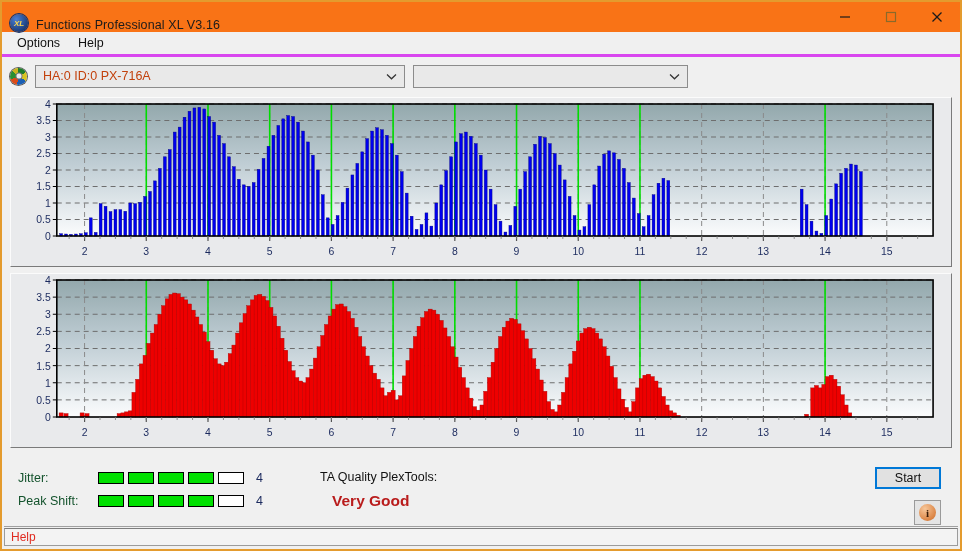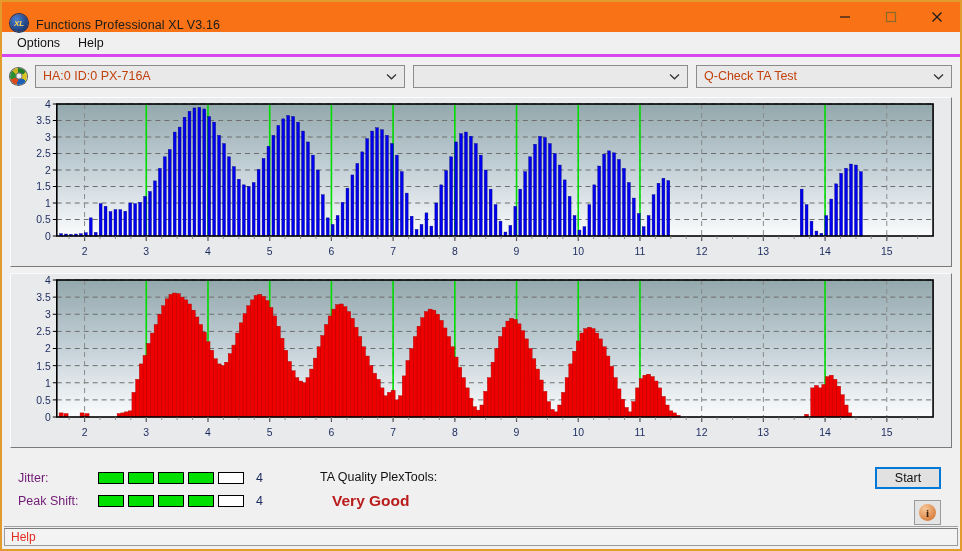--- a/index.html
+++ b/index.html
@@ -82,21 +82,21 @@
   #panel-peak{height:175px;}
   .plotwrap{position:absolute;left:0;top:0;right:0;bottom:0;}
   .plotsvg{display:block;width:100%;height:100%;}
   
   .bottom{
     position:absolute;left:0;right:0;top:460px;height:68px;
   }
   .meterrow{display:flex;align-items:center;position:absolute;}
   #row-jitter{left:16px;top:9px;}
   #row-peak{left:16px;top:32px;}
-  .meterlabel{font-size:12.5px;color:#701a75;width:78px;}
+  .meterlabel{font-size:12.5px;color:#14532d;width:78px;}
   .blocks{display:flex;gap:4px;margin-left:2px;}
   .blk{
     width:26px;height:12px;border:1px solid #000;background:#ffffff;
     box-sizing:border-box;
   }
   .blk.on{background:#00e000;}
   .meterval{font-size:12.5px;color:#1b2a5e;margin-left:12px;}
   .ta-block{position:absolute;left:318px;top:8px;}
   .ta-label{font-size:12.5px;color:#111;}
   .ta-value{font-size:15.5px;font-weight:bold;color:#b91c1c;margin-top:8px;margin-left:12px;}
@@ -168,28 +168,20 @@
     <div class="disc-icon"></div>
     <div class="combo" id="combo-drive">
       <div class="cval">HA:0 ID:0  PX-716A</div>
       <div class="carrow">
         <svg width="11" height="7" viewBox="0 0 11 7">
             <polyline points="1,1.5 5.5,5.8 10,1.5" fill="none" stroke="#333" stroke-width="1.2"></polyline>
           </svg>
       </div>
     </div>
     <div class="combo" id="combo-func">
-      <div class="carrow">
-        <svg width="11" height="7" viewBox="0 0 11 7">
-            <polyline points="1,1.5 5.5,5.8 10,1.5" fill="none" stroke="#333" stroke-width="1.2"></polyline>
-          </svg>
-      </div>
-    </div>
-    <div class="combo" id="combo-test">
-      <div class="cval">Q-Check TA Test</div>
       <div class="carrow">
         <svg width="11" height="7" viewBox="0 0 11 7">
             <polyline points="1,1.5 5.5,5.8 10,1.5" fill="none" stroke="#333" stroke-width="1.2"></polyline>
           </svg>
       </div>
     </div>
   </div>
 
   <div class="panel" id="panel-jitter">
     <div class="plotwrap">

